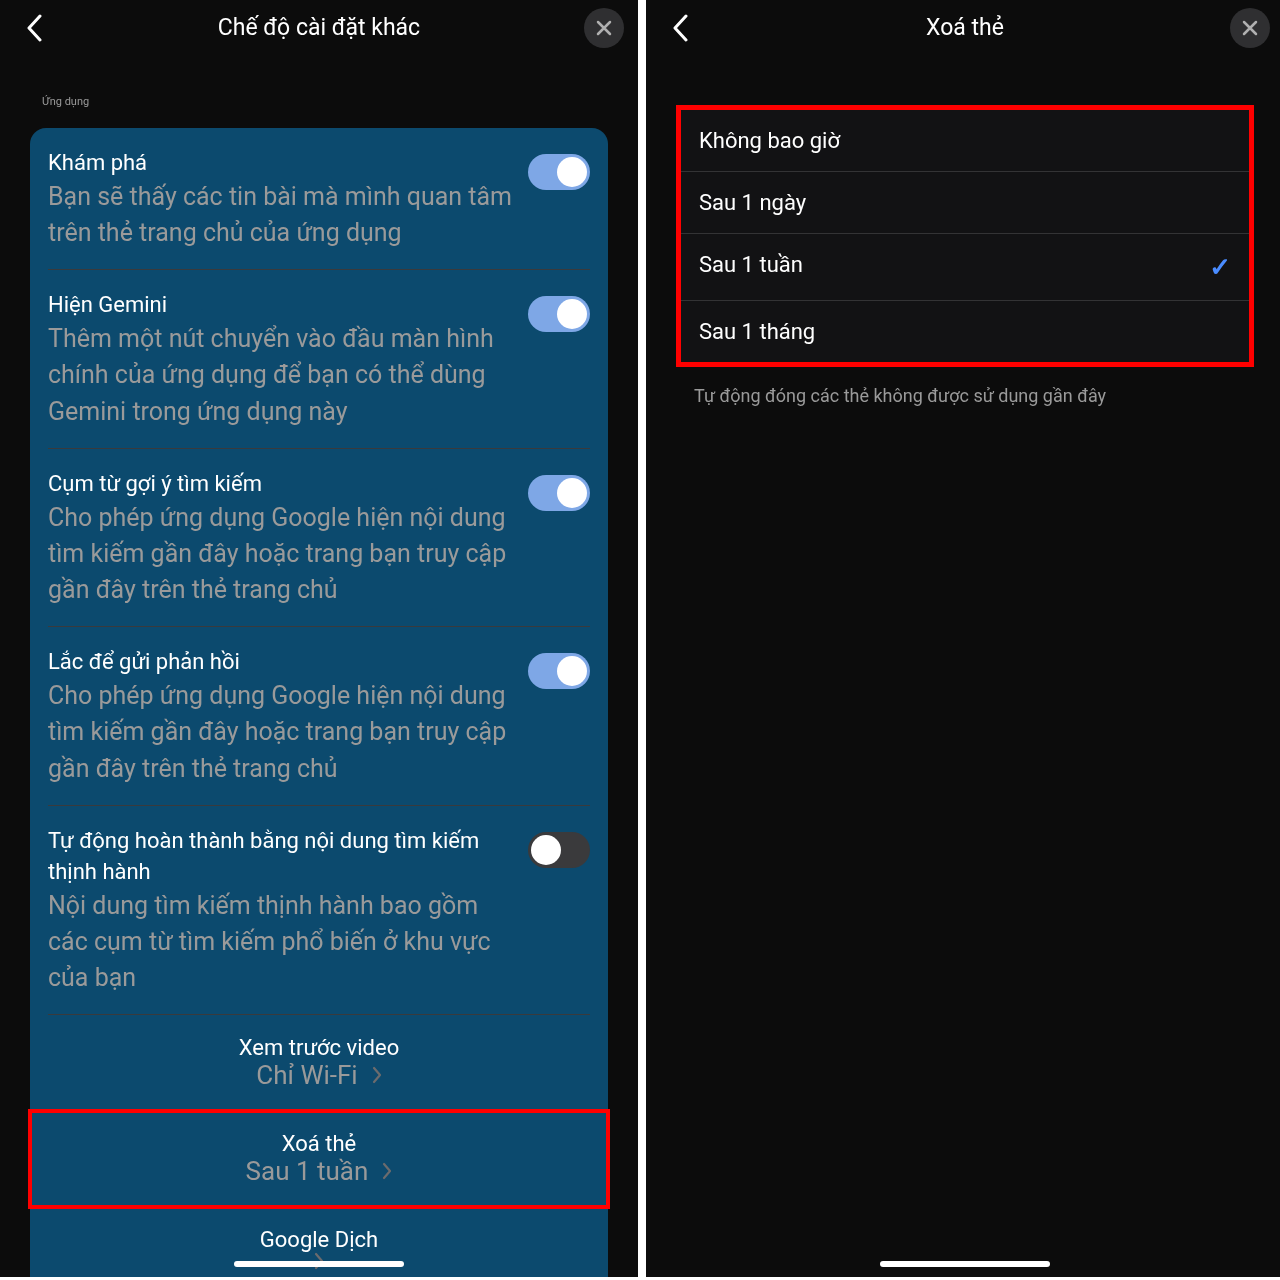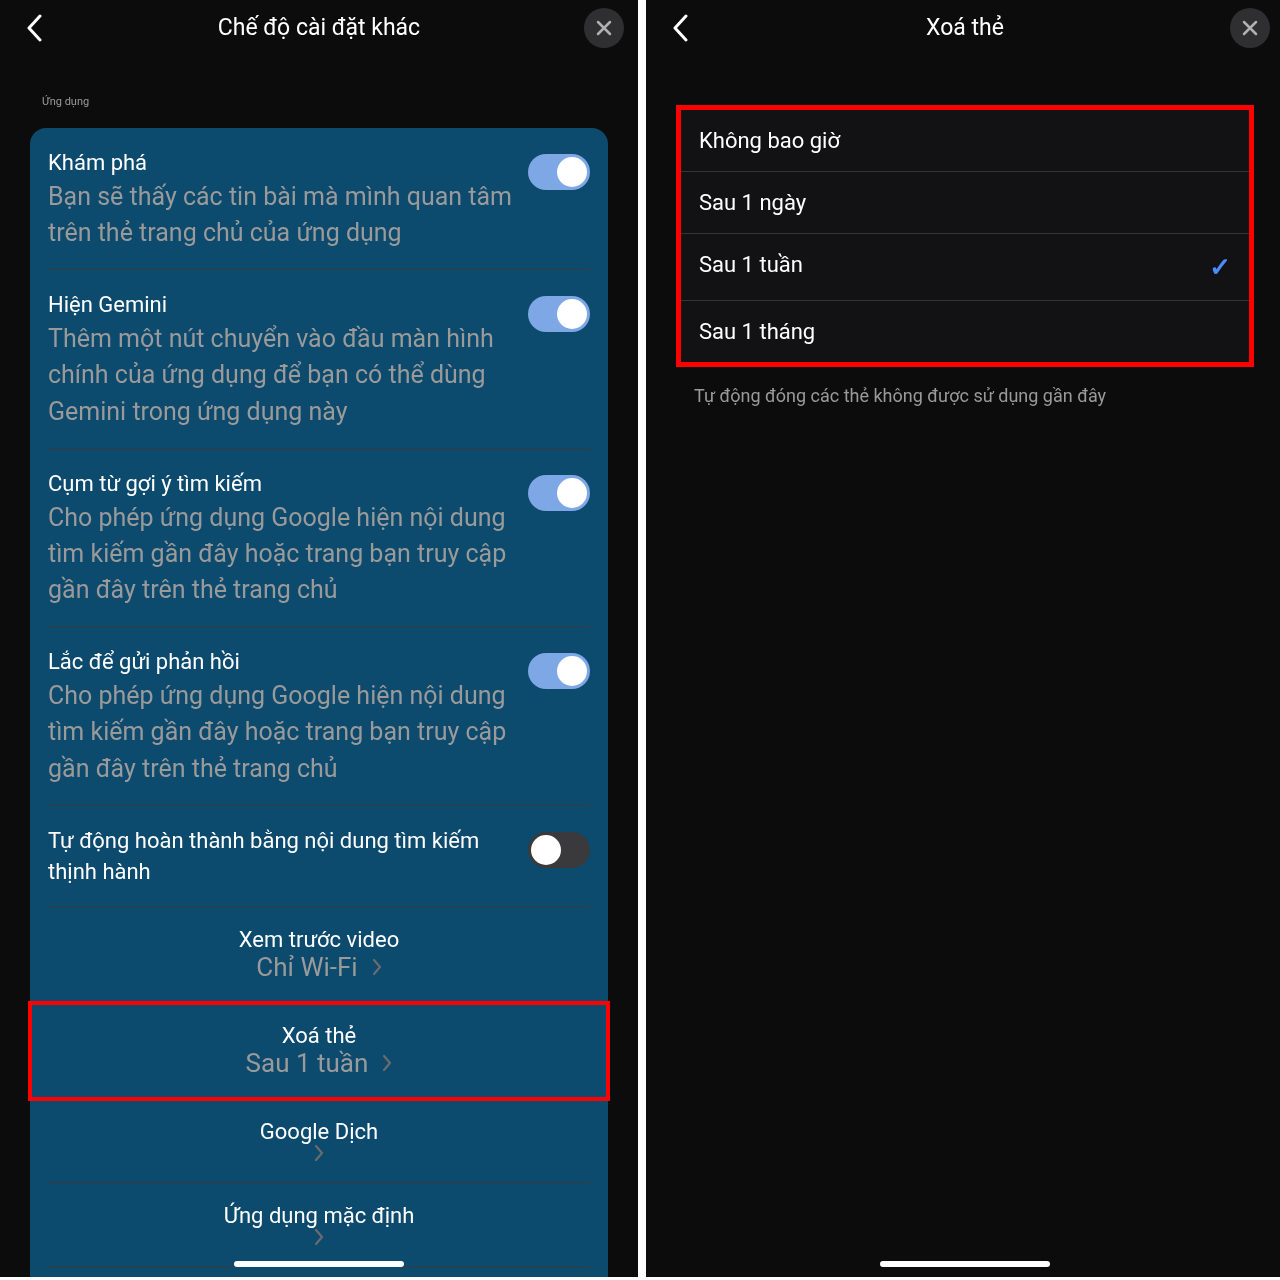--- a/index.html
+++ b/index.html
@@ -114,20 +114,21 @@
           <div class="toggle on">
               <div class="knob"></div>
             </div>
         </div>
       </div>
 
       <div class="row">
         <div class="row-flex top">
           <div class="row-textcol">
             <div class="row-title">Tự động hoàn thành bằng nội dung tìm kiếm thịnh hành</div>
+            <div class="row-desc">Nội dung tìm kiếm thịnh hành bao gồm các cụm từ tìm kiếm phổ biến ở khu vực của bạn</div>
           </div>
           <div class="toggle off">
               <div class="knob"></div>
             </div>
         </div>
       </div>
 
       <div class="nav-row">
         <div class="nav-label">Xem trước video</div>
         <div class="nav-right">

